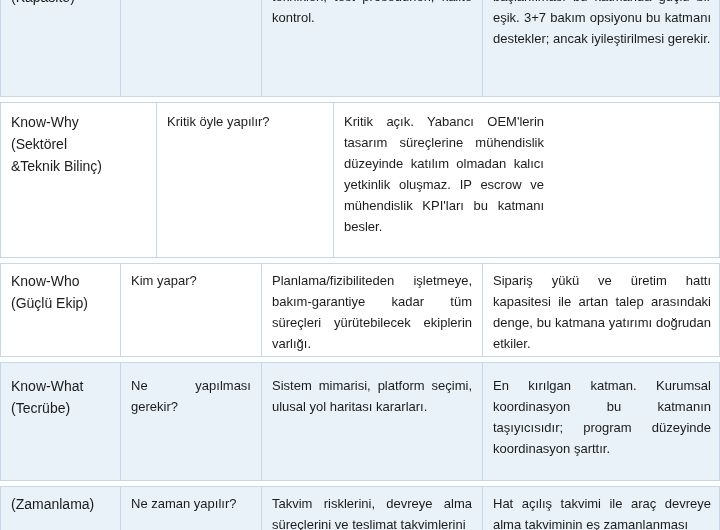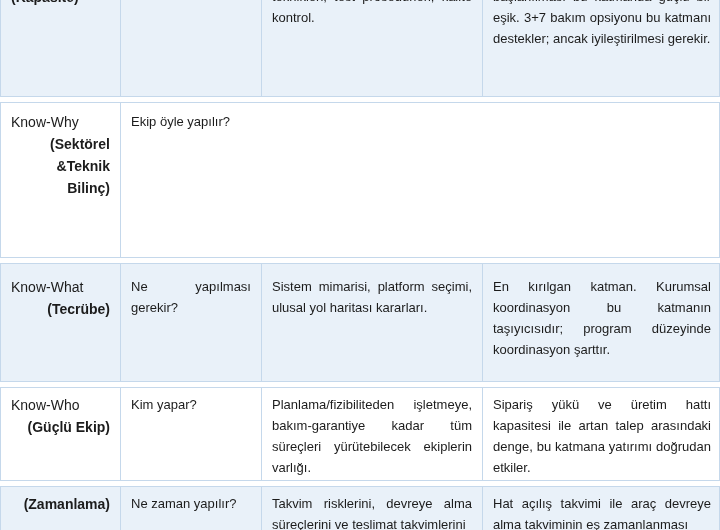--- a/index.html
+++ b/index.html
@@ -24,21 +24,21 @@
     display: grid;
     grid-template-columns: 119px 141px 221px 239px;
     box-sizing: border-box;
     width: 720px;
     border: 1px solid #c5d8eb;
     background: #ffffff;
     margin-bottom: 5px;
   }
   .trow.blue { background: #e9f1f9; }
   .trow.r1 { height: 97px; border-top: none; }
-  .trow.r2 { height: 156px; }
+  .trow.r2 { height: 156px; gap: 36px; }
   .trow.r3 { height: 119px; }
   .trow.r4 { height: 94px; }
   .trow.r5 { height: 110px; margin-bottom: 0; }
 
   .cell {
     box-sizing: border-box;
     padding: 6px 10px 8px 10px;
     font-size: 13px;
     line-height: 21px;
     overflow: hidden;
@@ -52,21 +52,21 @@
   .r4 .cell { padding-top: 6px; }
   .r5 .cell { padding-top: 6px; }
 
   
   .clip-top { margin-top: -14px; }
 
   .cell-layer {
     font-size: 14px;
     line-height: 22px;
   }
-  .layer-strength { font-weight: 700; text-align: right; }
+  .layer-strength { font-weight: 400; }
 </style>
 </head>
 <body>
 
 <div class="table-wrap">
 
   <div class="trow blue r1">
     <div class="cell cell-layer">
       <div class="clip-top">
         <span class="layer-strength">(Kapasite)</span>
@@ -81,41 +81,42 @@
     <div class="cell justify">
       <div class="clip-top">başlanılması bu katmanda güçlü bir eşik. 3+7 bakım opsiyonu bu katmanı destekler; ancak iyileştirilmesi gerekir.</div>
     </div>
   </div>
 
   <div class="trow r2">
     <div class="cell cell-layer">
       <div>Know-Why</div>
       <div class="layer-strength">(Sektörel &amp;Teknik Bilinç)</div>
     </div>
-    <div class="cell justify">Ekip öyle yapılır?</div>
+    <div class="cell justify">Kritik öyle yapılır?</div>
+    <div class="cell justify">Kritik açık. Yabancı OEM'lerin tasarım süreçlerine mühendislik düzeyinde katılım olmadan kalıcı yetkinlik oluşmaz. IP escrow ve mühendislik KPI'ları bu katmanı besler.</div>
+  </div>
+
+  <div class="trow r4">
+    <div class="cell cell-layer">
+      <div>Know-Who</div>
+      <div class="layer-strength">(Güçlü Ekip)</div>
+    </div>
+    <div class="cell justify">Kim yapar?</div>
+    <div class="cell justify">Planlama/fizibiliteden işletmeye, bakım-garantiye kadar tüm süreçleri yürütebilecek ekiplerin varlığı.</div>
+    <div class="cell justify">Sipariş yükü ve üretim hattı kapasitesi ile artan talep arasındaki denge, bu katmana yatırımı doğrudan etkiler.</div>
   </div>
 
   <div class="trow blue r3">
     <div class="cell cell-layer">
       <div>Know-What</div>
       <div class="layer-strength">(Tecrübe)</div>
     </div>
     <div class="cell justify">Ne yapılması gerekir?</div>
     <div class="cell justify">Sistem mimarisi, platform seçimi, ulusal yol haritası kararları.</div>
     <div class="cell justify">En kırılgan katman. Kurumsal koordinasyon bu katmanın taşıyıcısıdır; program düzeyinde koordinasyon şarttır.</div>
-  </div>
-
-  <div class="trow r4">
-    <div class="cell cell-layer">
-      <div>Know-Who</div>
-      <div class="layer-strength">(Güçlü Ekip)</div>
-    </div>
-    <div class="cell justify">Kim yapar?</div>
-    <div class="cell justify">Planlama/fizibiliteden işletmeye, bakım-garantiye kadar tüm süreçleri yürütebilecek ekiplerin varlığı.</div>
-    <div class="cell justify">Sipariş yükü ve üretim hattı kapasitesi ile artan talep arasındaki denge, bu katmana yatırımı doğrudan etkiler.</div>
   </div>
 
   <div class="trow blue r5">
     <div class="cell cell-layer">
       <div class="layer-strength">(Zamanlama)</div>
     </div>
     <div class="cell justify">Ne zaman yapılır?</div>
     <div class="cell justify">Takvim risklerini, devreye alma süreçlerini ve teslimat takvimlerini</div>
     <div class="cell justify">Hat açılış takvimi ile araç devreye alma takviminin eş zamanlanması</div>
   </div>

